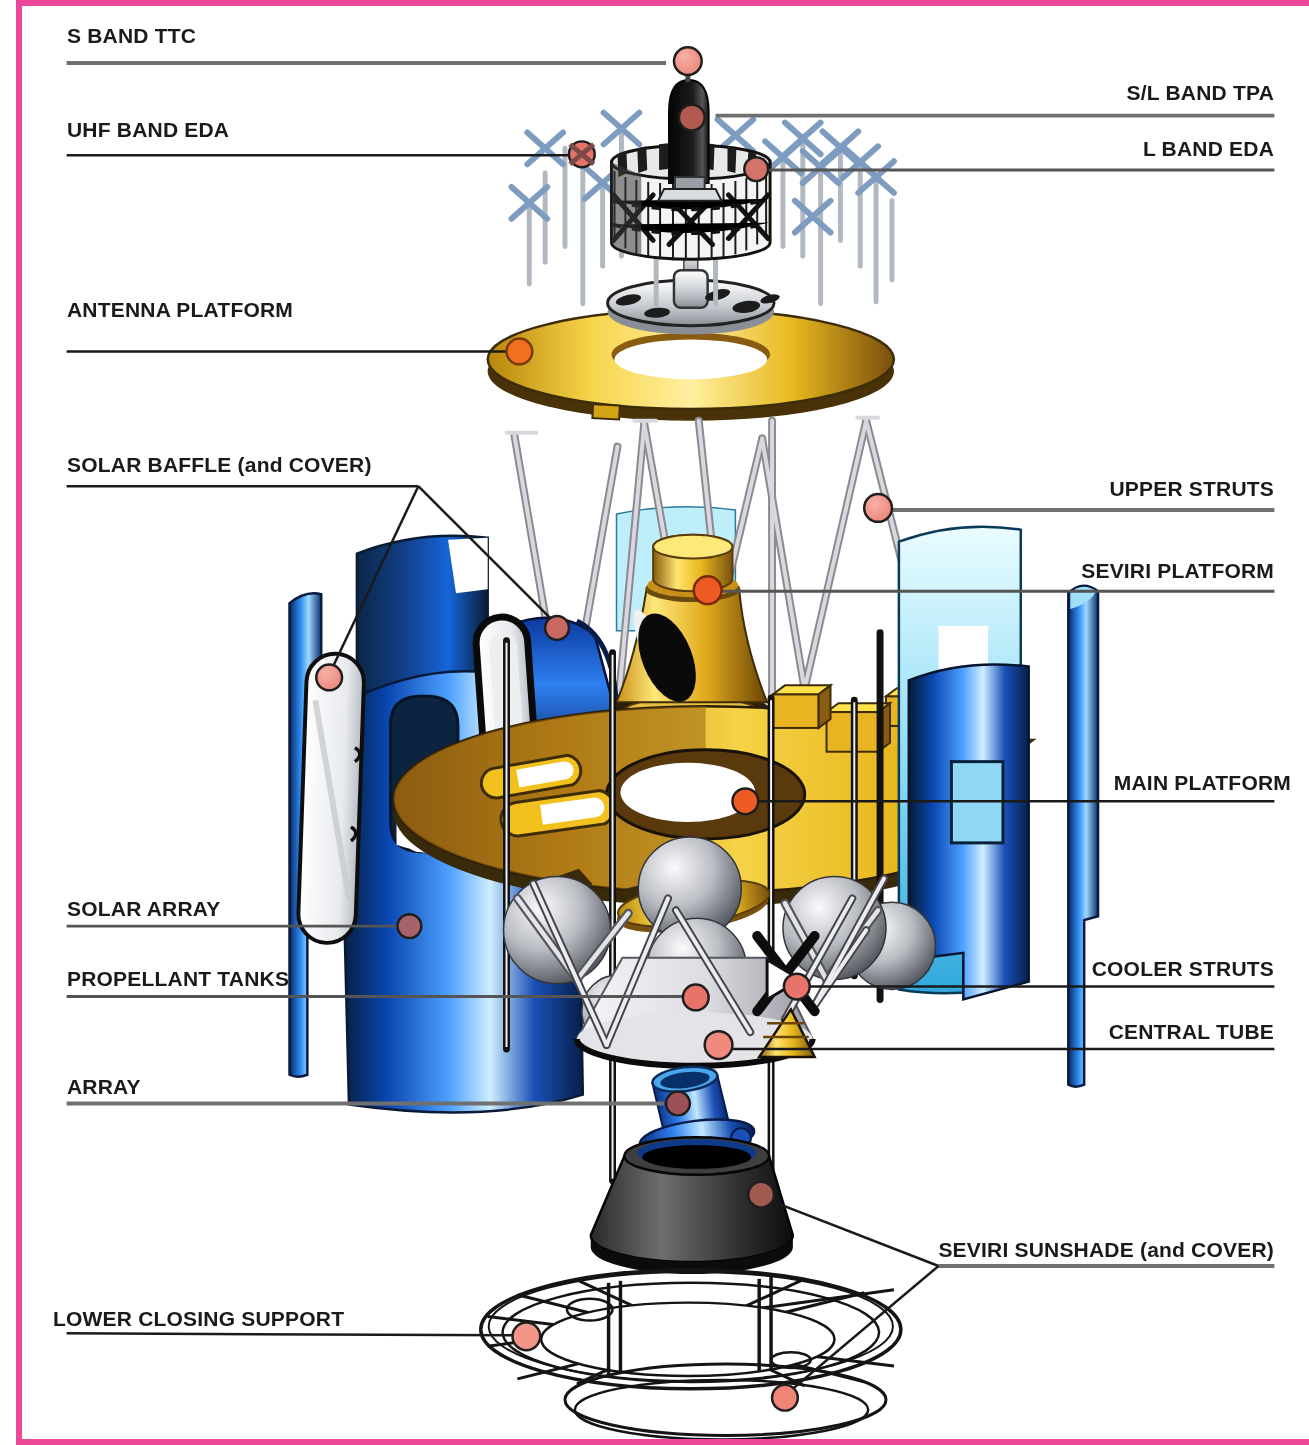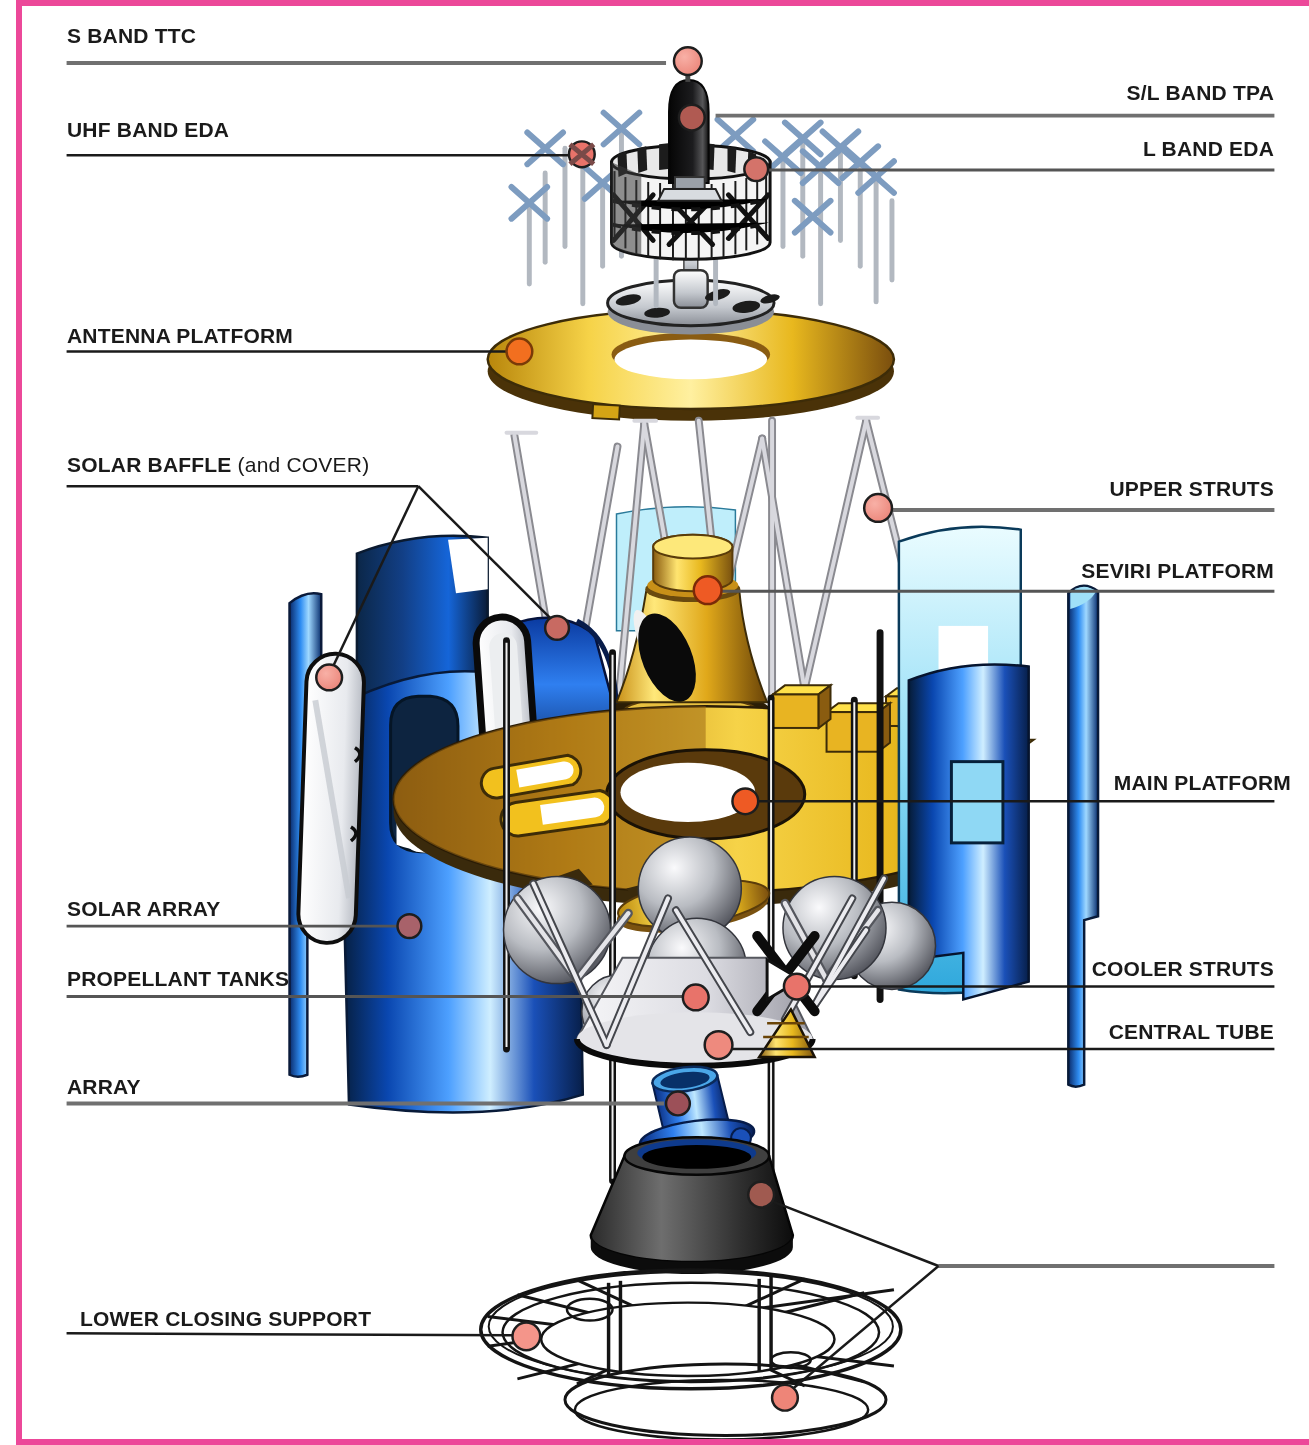--- a/index.html
+++ b/index.html
@@ -2,44 +2,45 @@
 <html><head>
 <meta charset="utf-8">
 <style>
   html,body{margin:0;padding:0;background:#fff;}
   #stage{position:relative;width:1309px;height:1445px;background:#ffffff;
          font-family:"Liberation Sans",sans-serif;overflow:hidden;
          border:6px solid #ec4899;box-sizing:border-box;margin-left:16px;}
   #art{position:absolute;left:0;top:0;width:100%;height:100%;}
   .callout{position:absolute;font-weight:700;font-size:21px;color:#1a1a1a;
            letter-spacing:.2px;white-space:nowrap;}
-  .callout .suffix{font-weight:400;text-align:right;}
+  .callout .suffix{font-weight:700;text-align:right;}
   .callout.right{text-align:right;}
 </style>
 </head>
 <body>
 
 <div id="stage">
 
 <div class="callout" style="left:45px;top:18px"><span>S BAND TTC</span></div>
 <div class="callout" style="left:45px;top:112px"><span>UHF BAND EDA</span></div>
-<div class="callout" style="left:45px;top:318px"><span>ANTENNA PLATFORM</span></div>
+<div class="callout" style="left:45px;top:292px"><span>ANTENNA PLATFORM</span></div>
 <div class="callout" style="left:45px;top:447px"><span>SOLAR BAFFLE</span><span class="suffix"> (and COVER)</span></div>
 <div class="callout" style="left:45px;top:891px"><span>SOLAR ARRAY</span></div>
 <div class="callout" style="left:45px;top:961px"><span>PROPELLANT TANKS</span></div>
 <div class="callout" style="left:45px;top:1069px"><span>ARRAY</span></div>
-<div class="callout" style="left:58px;top:1301px"><span>LOWER CLOSING SUPPORT</span></div>
+<div class="callout" style="left:31px;top:1301px"><span>LOWER CLOSING SUPPORT</span></div>
 
 <div class="callout right" style="right:45px;top:75px"><span>S/L BAND TPA</span></div>
 <div class="callout right" style="right:45px;top:131px"><span>L BAND EDA</span></div>
 <div class="callout right" style="right:45px;top:471px"><span>UPPER STRUTS</span></div>
 <div class="callout right" style="right:45px;top:553px"><span>SEVIRI PLATFORM</span></div>
 <div class="callout right" style="right:28px;top:765px"><span>MAIN PLATFORM</span></div>
 <div class="callout right" style="right:45px;top:951px"><span>COOLER STRUTS</span></div>
 <div class="callout right" style="right:45px;top:1014px"><span>CENTRAL TUBE</span></div>
+<div class="callout right" style="right:45px;top:1232px"><span>SEVIRI SUNSHADE</span><span class="suffix"> (and COVER)</span></div>
 
 <svg id="art" viewBox="0 0 1309 1445">
 <defs>
   <linearGradient id="gGoldH" x1="0" y1="0" x2="1" y2="0">
     <stop offset="0" stop-color="#b8860b"></stop>
           <stop offset=".25" stop-color="#f6d348"></stop>
     <stop offset=".5" stop-color="#fff0a0"></stop>
           <stop offset=".75" stop-color="#e8b81e"></stop>
     <stop offset="1" stop-color="#7a4e0e"></stop>
   </linearGradient>

